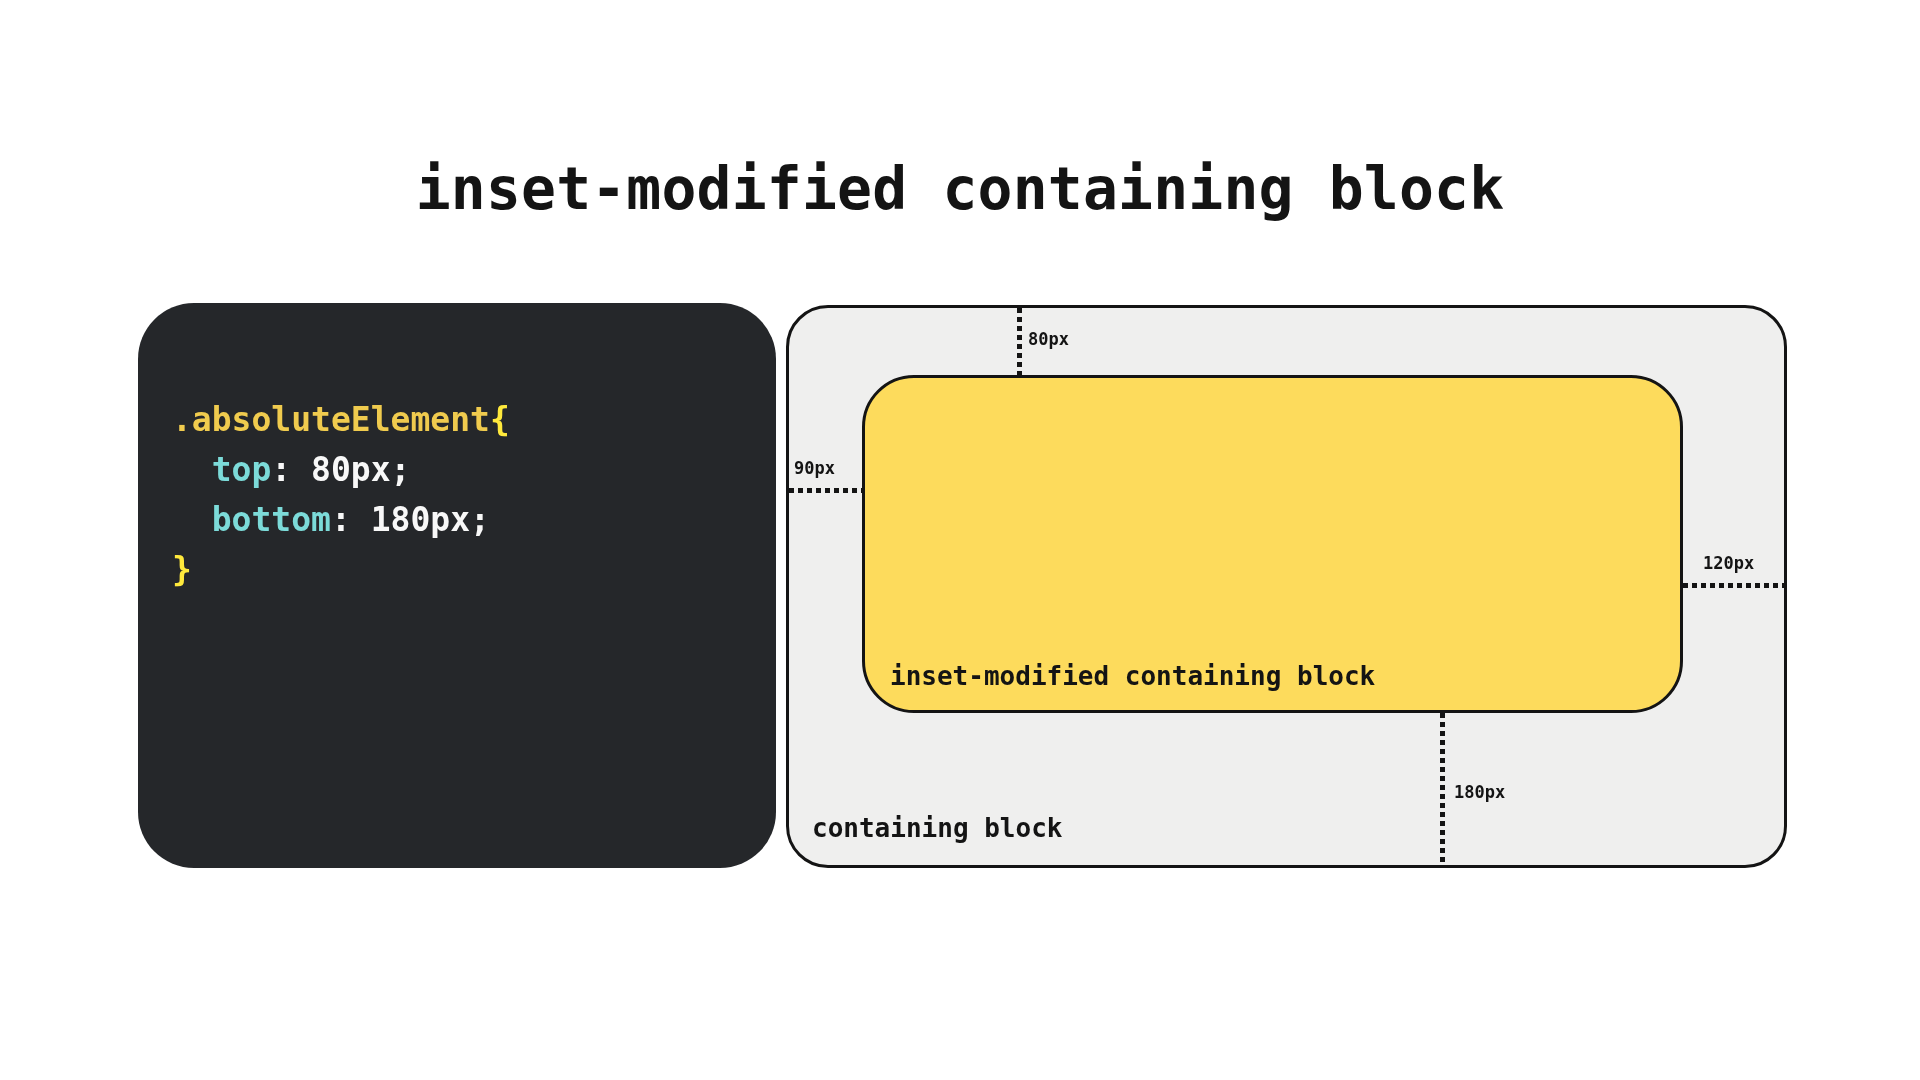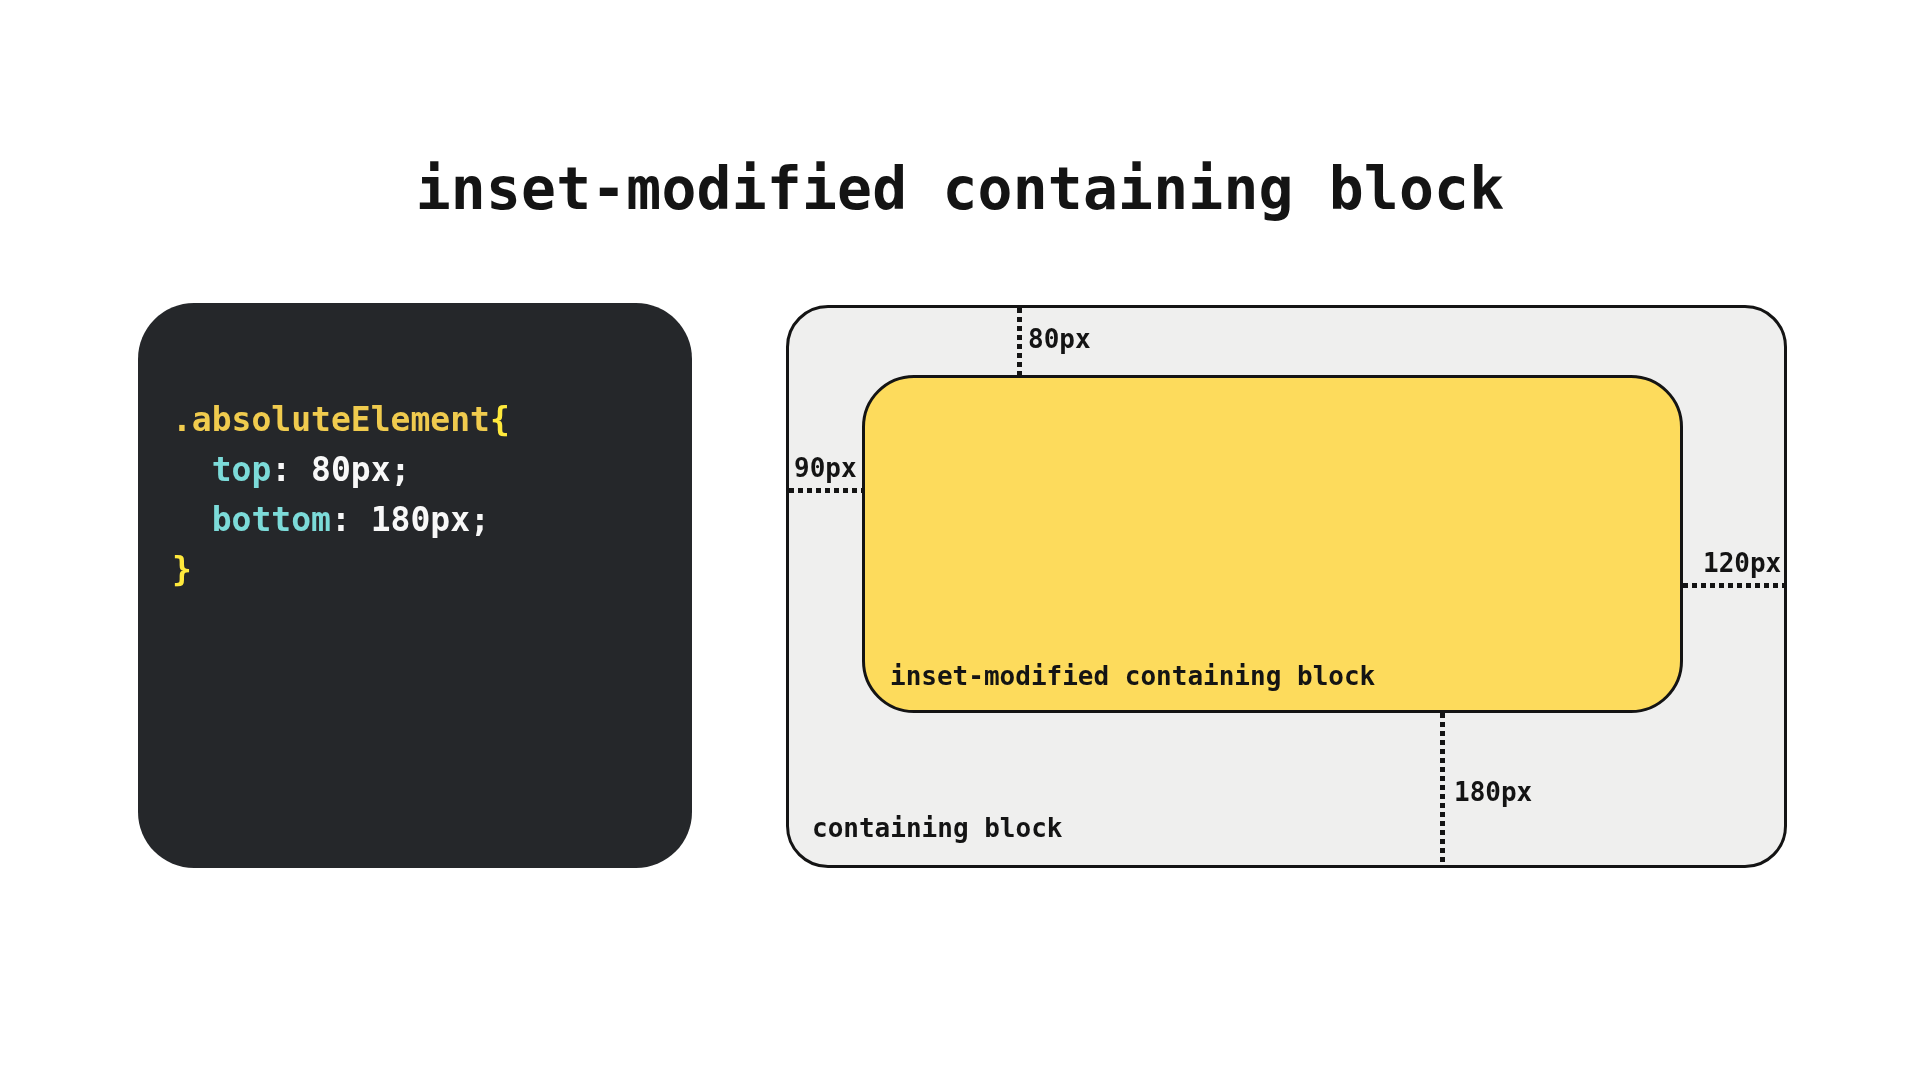--- a/index.html
+++ b/index.html
@@ -16,21 +16,21 @@
     position:absolute;left:0;right:0;top:116px;
     text-align:center;
     font-size:58px;font-weight:bold;
     letter-spacing:0.2px;
     color:#141414;
     white-space:pre;
   }
   
   .code-panel{
     position:absolute;left:138px;top:303px;
-    width:554px;height:565px;
+    width:638px;height:565px;
     background:#25272a;
     border-radius:56px;
     box-sizing:border-box;
     padding:92px 20px 0 34px;
   }
   .code-line{
     font-size:33px;font-weight:bold;line-height:50px;
     white-space:pre;
   }
   .tok-selector{color:#f0cb4e;}
@@ -62,21 +62,21 @@
   .measure-line.h{
     height:5px;
     background:repeating-linear-gradient(to right,#141414 0 5px,transparent 5px 9px);
   }
   .m-top   {left:1017px;top:308px;height:67px;}
   .m-left  {left:789px; top:488px;width:73px;}
   .m-right {left:1683px;top:583px;width:103px;}
   .m-bottom{left:1440px;top:713px;height:153px;}
   .measure-label{
     position:absolute;
-    font-size:26px;font-weight:bold;line-height:31px;
+    font-size:17px;font-weight:bold;line-height:31px;
     color:#141414;white-space:pre;
   }
   .l-top   {left:1028px;top:324px;}
   .l-left  {left:794px; top:453px;}
   .l-right {left:1695px;top:548px;margin-left:8px;}
   .l-bottom{left:1454px;top:777px;}
   .block-label{
     position:absolute;
     font-size:26px;font-weight:bold;line-height:31px;
     color:#141414;white-space:pre;

